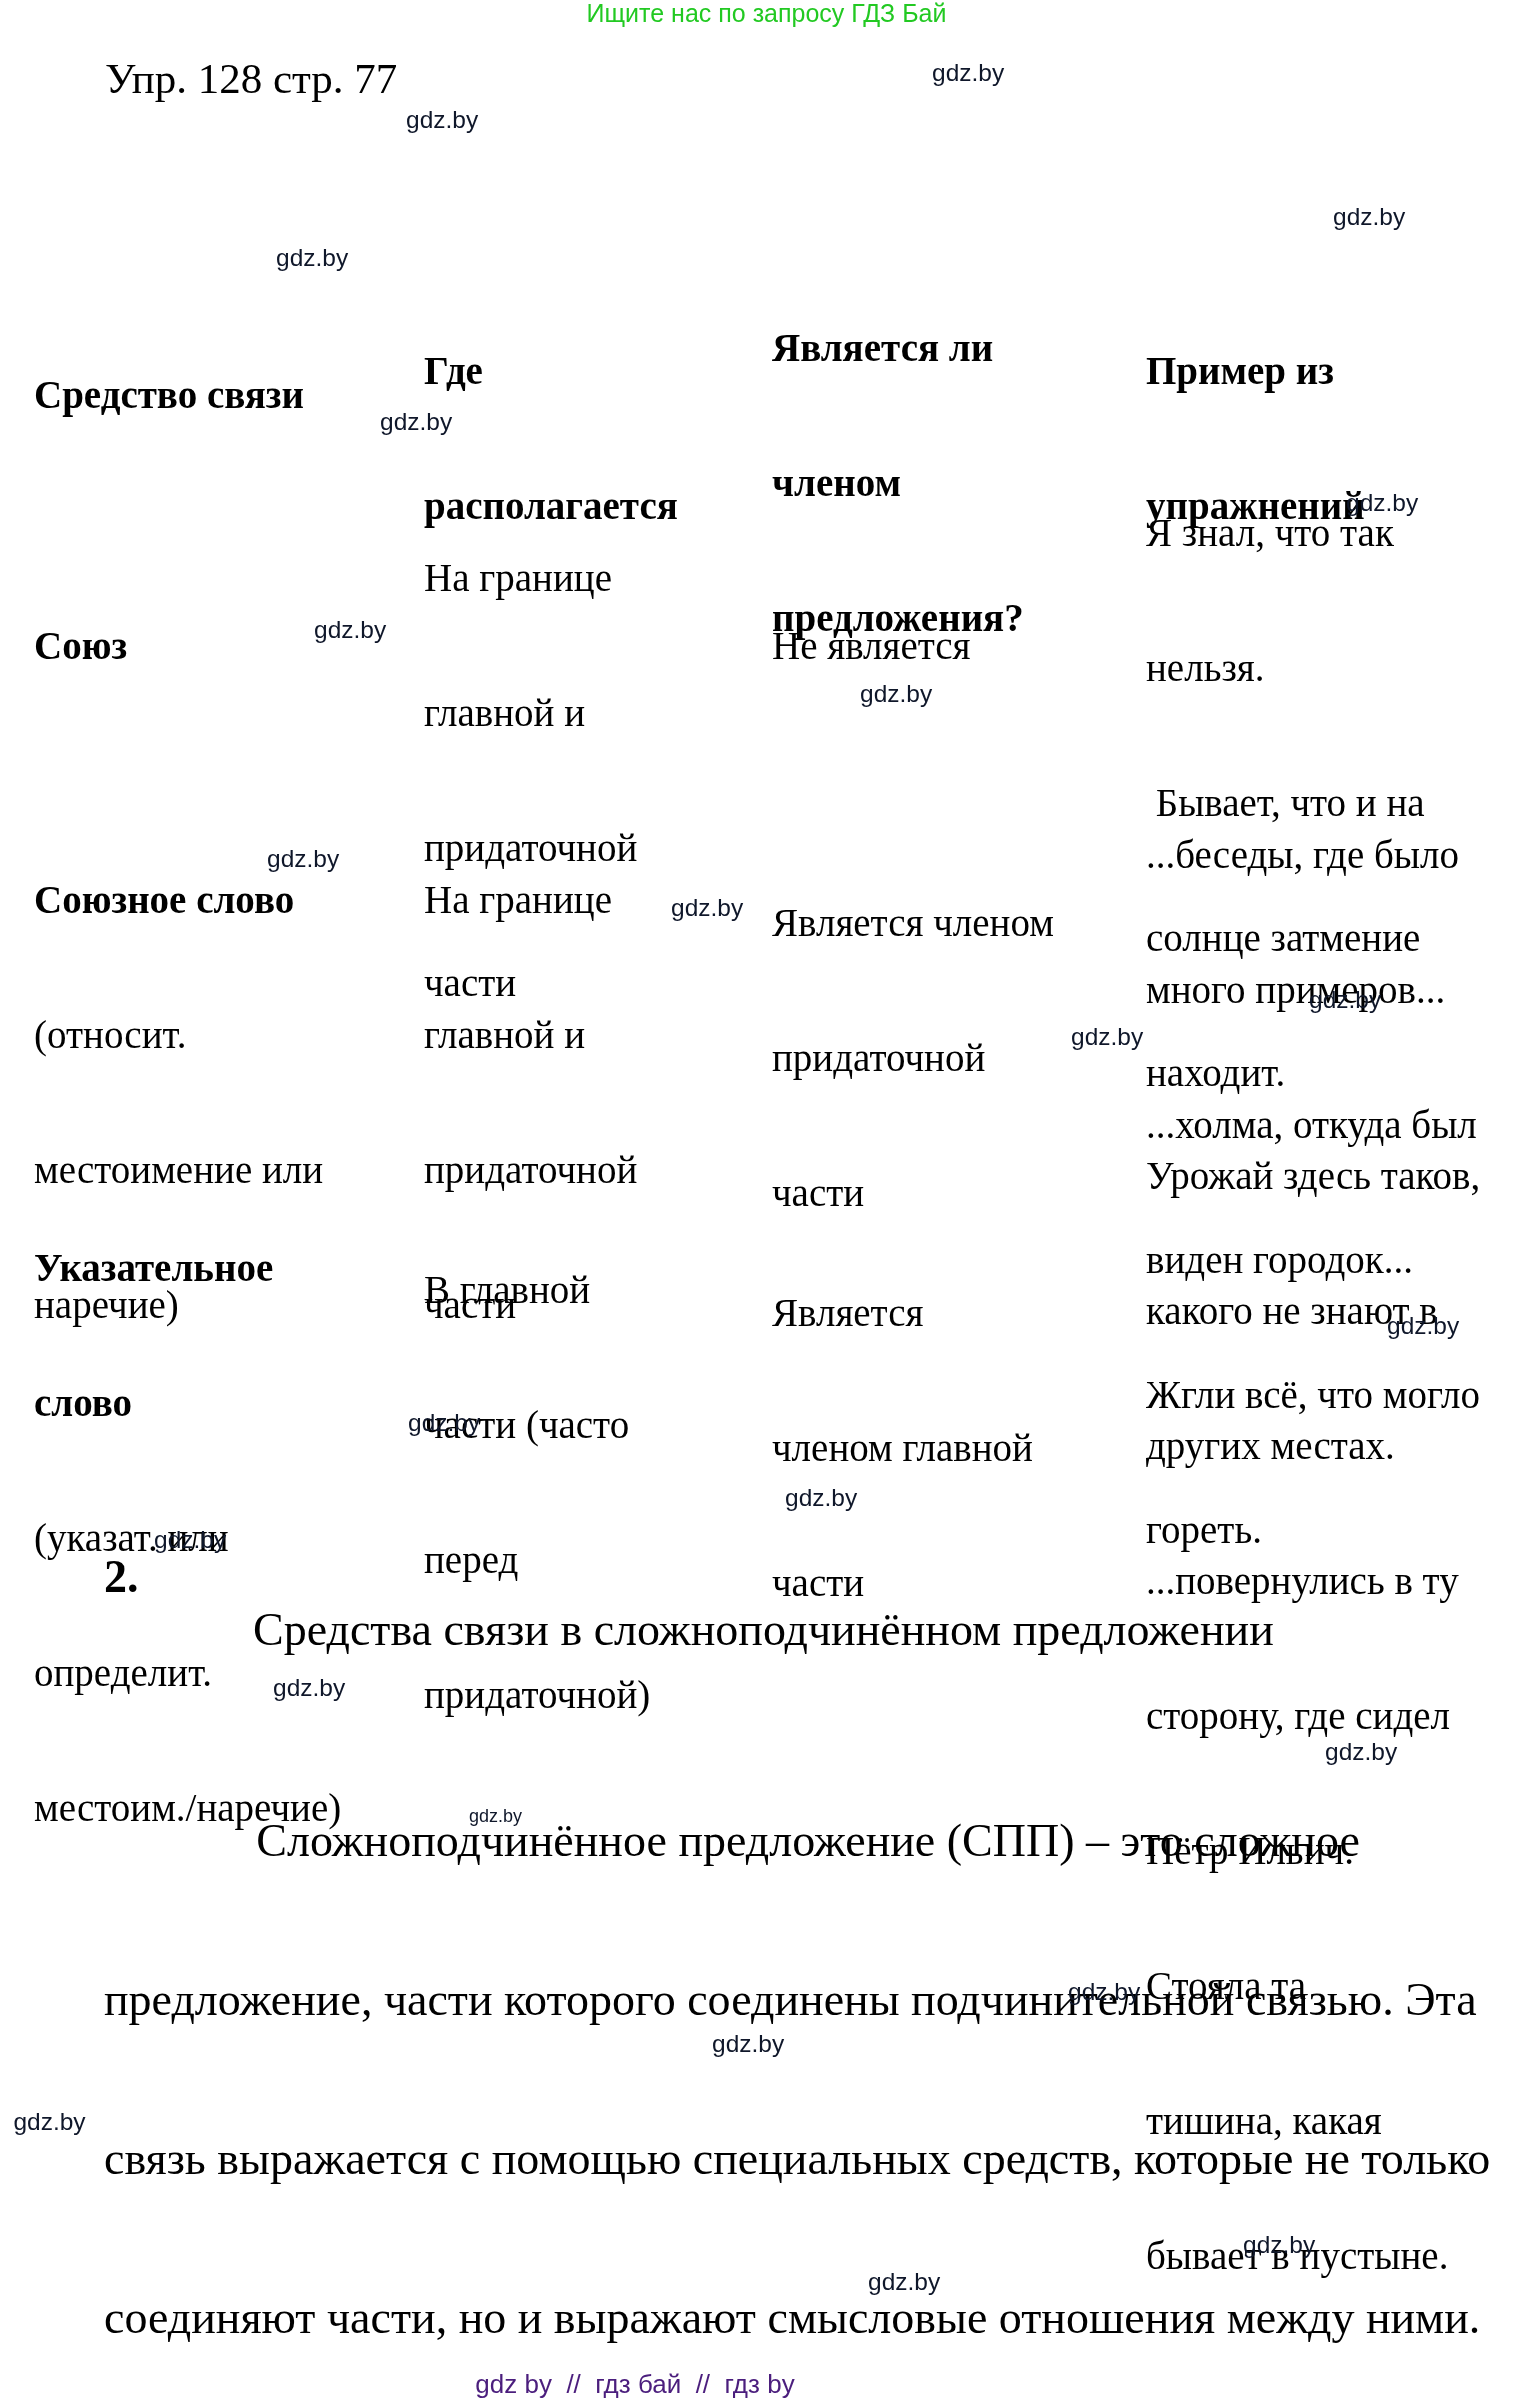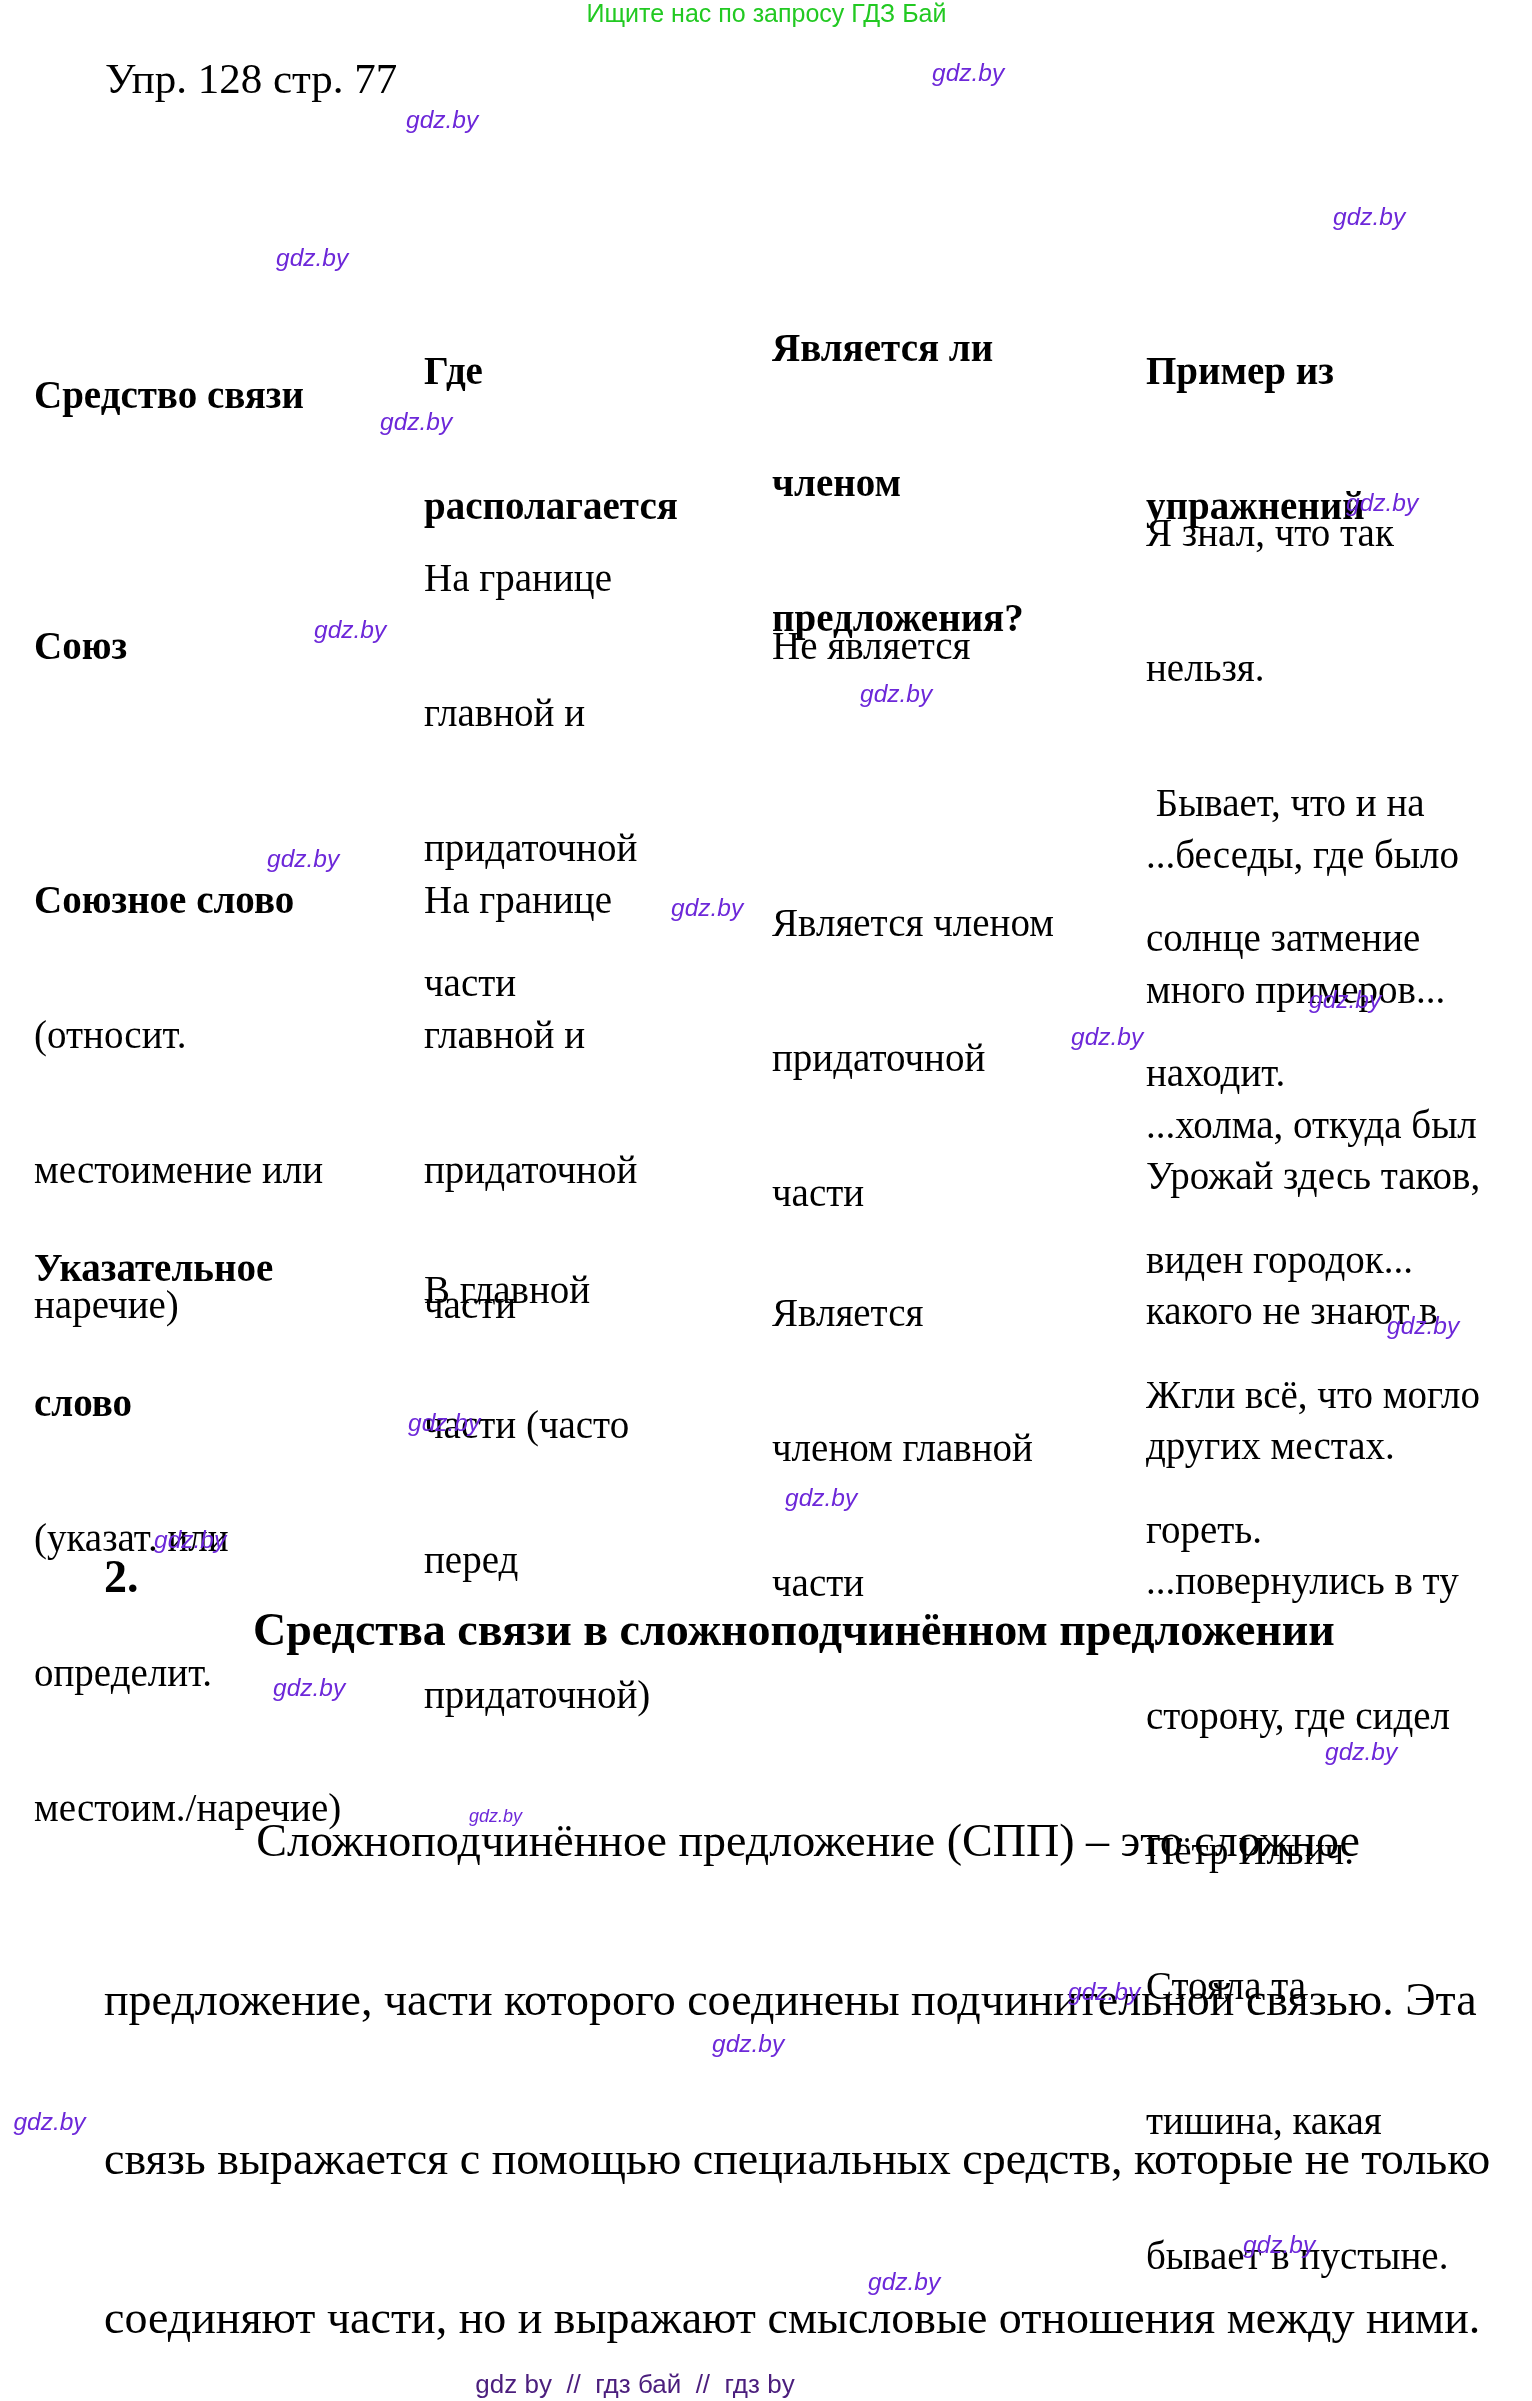--- a/index.html
+++ b/index.html
@@ -27,28 +27,28 @@
   .cell .ln { display: block; }
   .bold { font-weight: bold; }
   .c0 { left: 34px; }
   .c1 { left: 424px; }
   .c2 { left: 772px; }
   .c3 { left: 1146px; }
 
   .doc { font-size: 46px; line-height: 53px; }
   .doc .ln { display: block; position: relative; }
   .sec-num { left: 104px; top: 1550px; font-weight: bold; }
-  .sec-head { left: 253px; top: 1603px; font-weight: bold; }
+  .sec-head { left: 253px; top: 1603px; font-weight: normal; }
   .para { left: 104px; top: 1708px; }
   .indent { text-indent: 22px; text-align: center; }
 
   .wm {
     position: absolute; white-space: pre;
     font-family: "Liberation Sans", "DejaVu Sans", sans-serif;
-    font-size: 24.5px; line-height: 24.5px; color: #6d28d9; font-style: italic;
+    font-size: 24.5px; line-height: 24.5px; color: #0f172a;
   }
   .wm.small { font-size: 18px; line-height: 18px; }
 
   .footer {
     left: 0; top: 2371px; width: 1270px; text-align: center;
     font-family: "Liberation Sans", "DejaVu Sans", sans-serif;
     font-size: 26px; line-height: 26px; color: #4b1e7d;
   }
 </style>
 </head>

